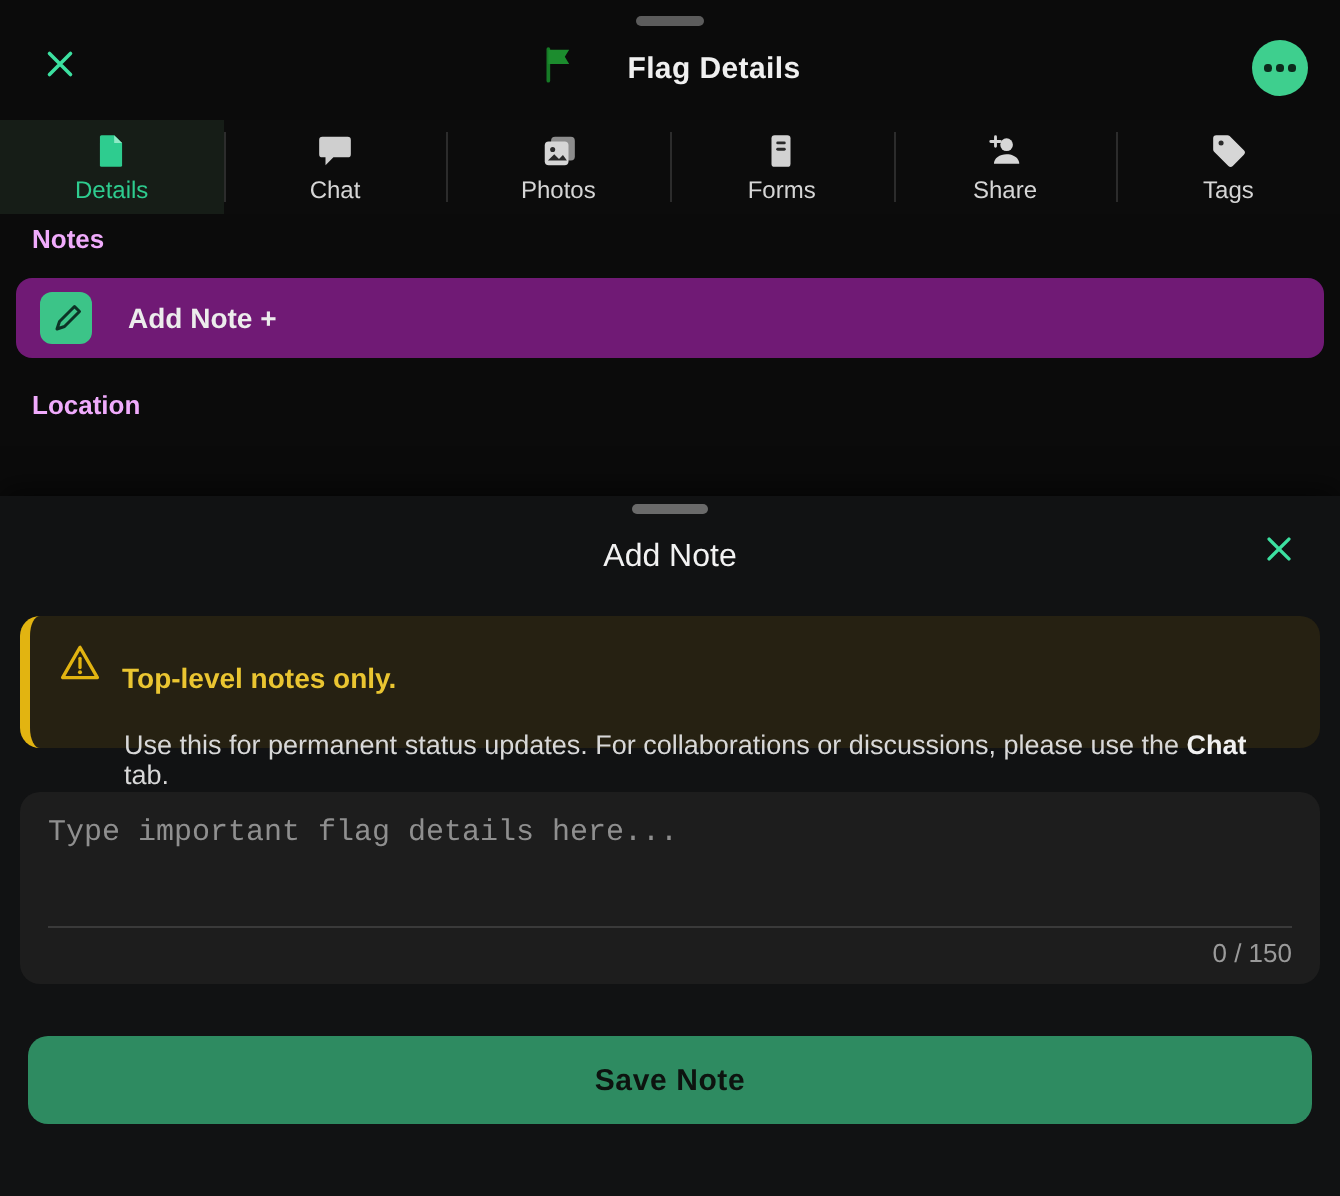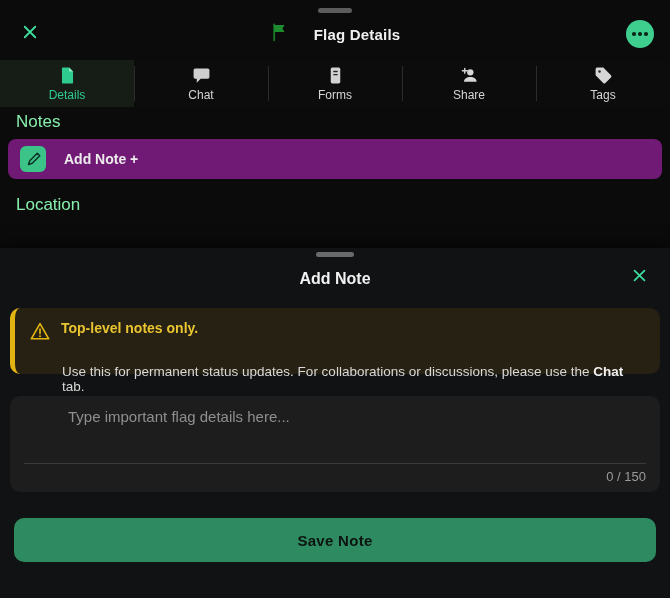--- a/index.html
+++ b/index.html
@@ -26,21 +26,21 @@
   .tabs { position:absolute; top:60px; left:0; right:0; height:47px; display:flex; background:#0c0c0c;text-align:right; }
   .tab { flex:1; display:flex; flex-direction:column; align-items:center; justify-content:center; gap:3px;
     cursor:pointer; position:relative; }
   .tab + .tab::before { content:""; position:absolute; left:0; top:6px; bottom:6px; width:1px; background:#2c2c2c; }
   .tab .tab-label { font-size:12px; color:#d6d6d6; }
   .tab.active { background:#161d17; }
   .tab.active .tab-label { color:#2ecc8f; }
   .tab svg { display:block; }
 
   
-  .section-heading { position:absolute; left:16px; color:#86efac; font-weight:normal; font-size:17px; }
+  .section-heading { position:absolute; left:16px; color:#f0abfc; font-weight:bold; font-size:13px; }
   .heading-notes { top:112px; }
   .heading-location { top:195px; }
 
   .add-note-row { position:absolute; top:139px; left:8px; right:8px; height:40px;
     background:#701a75; border-radius:8px; display:flex; align-items:center; gap:18px; padding:0 12px; cursor:pointer; }
   .edit-badge { width:26px; height:26px; border-radius:6px; background:#3cc488;
     display:flex; align-items:center; justify-content:center; }
   .add-note-label { color:#ececec; font-weight:bold; font-size:14px; }
 
   .location-row { position:absolute; top:221px; left:8px; right:8px; height:34px;
@@ -48,36 +48,36 @@
     font-size:14px; color:#8b8b8b; }
   .location-row b { color:#9c9c9c; }
 
   
   .sheet { position:absolute; left:0; top:248px; width:670px; height:350px;
     background:#111213; box-shadow:0 -4px 14px rgba(0,0,0,.55); }
   .sheet-handle { position:absolute; top:4px; left:50%; transform:translateX(-50%);
     width:38px; height:5px; border-radius:3px; background:#6a6a6a; cursor:grab; }
   .sheet-header { position:absolute; top:18px; left:0; right:0; height:26px;
     display:flex; align-items:center; justify-content:center; }
-  .sheet-title { color:#f2f2f2; font-weight:bold; font-size:16px;text-align:center; }
+  .sheet-title { color:#f2f2f2; font-weight:normal; font-size:16px;text-align:center; }
   .sheet-close { position:absolute; right:18px; top:16px; width:26px; height:26px;
     display:flex; align-items:center; justify-content:center; cursor:pointer; }
 
   .warning-box { position:absolute; top:60px; left:10px; right:10px; height:66px;
     background:#262112; border-radius:10px; border-left:5px solid #e2b411;
     padding:12px 16px 12px 14px; }
-  .warning-head { display:flex; align-items:flex-start; gap:10px; }
+  .warning-head { display:flex; align-items:flex-end; gap:10px; }
   .warning-title { color:#eac531; font-weight:bold; font-size:14px; }
   .warning-body { margin-top:18px; margin-left:33px; color:#d8d8d8; font-size:13.5px; }
   .warning-body b { color:#f1f1f1; }
 
   .note-box { position:absolute; top:148px; left:10px; right:10px; height:96px;
     background:#1d1d1d; border-radius:10px; padding:12px 14px 8px; display:flex; flex-direction:column; }
   .note-box textarea { flex:1; background:transparent; border:none; outline:none; resize:none;
-    color:#ffffff; font-size:15px; font-family:Liberation Sans, sans-serif;margin-left:44px; }
+    color:#ffffff; font-size:15px; font-family:Liberation Mono, monospace; }
   .note-box textarea::placeholder { color:#8f8f8f; }
   .note-divider { height:1px; background:#3a3a3a; margin-top:2px; }
   .char-count { text-align:right; color:#9a9a9a; font-size:13px; margin-top:5px; }
 
   .save-btn { position:absolute; top:270px; left:14px; right:14px; height:44px;
     background:#2e8b61; border:none; border-radius:10px; color:#0d130f;
     font-weight:bold; font-size:15px; font-family:"Liberation Sans", sans-serif;
     letter-spacing:.3px; cursor:pointer; }
 </style>
 </head>
@@ -123,20 +123,31 @@
       </span>
       <span class="tab-label">Details</span>
     </div>
     <div class="tab">
       <span>
         <svg width="19" height="19" viewBox="0 0 24 24">
             <path d="M4 3h16a2 2 0 0 1 2 2v9a2 2 0 0 1-2 2h-9l-5 5v-5H4a2 2 0 0 1-2-2V5a2 2 0 0 1 2-2z" fill="#cfcfcf"></path>
           </svg>
       </span>
       <span class="tab-label">Chat</span>
+    </div>
+    <div class="tab">
+      <span>
+        <svg width="19" height="19" viewBox="0 0 24 24">
+            <rect x="7" y="3" width="15" height="15" rx="2.5" fill="#8d8d8d"></rect>
+            <rect x="3" y="6" width="15" height="15" rx="2.5" fill="#d6d6d6"></rect>
+            <circle cx="8" cy="11" r="1.6" fill="#2a2a2a"></circle>
+            <path d="M5 18l4-4 3 3 2.5-2.5L17 18z" fill="#2a2a2a"></path>
+          </svg>
+      </span>
+      <span class="tab-label">Photos</span>
     </div>
     <div class="tab">
       <span>
         <svg width="19" height="19" viewBox="0 0 24 24">
             <rect x="6" y="2" width="12" height="20" rx="2" fill="#d2d2d2"></rect>
             <rect x="9" y="6" width="6" height="1.8" rx=".9" fill="#2a2a2a"></rect>
             <rect x="9" y="10" width="6" height="1.8" rx=".9" fill="#2a2a2a"></rect>
           </svg>
       </span>
       <span class="tab-label">Forms</span>

